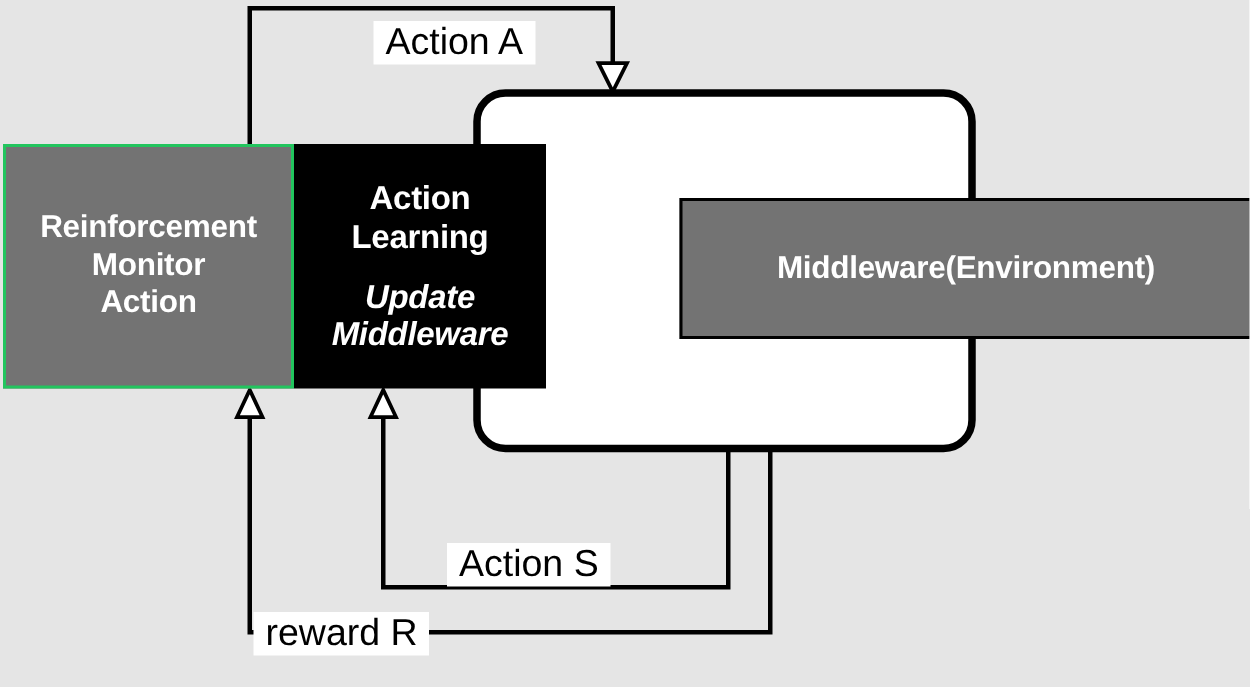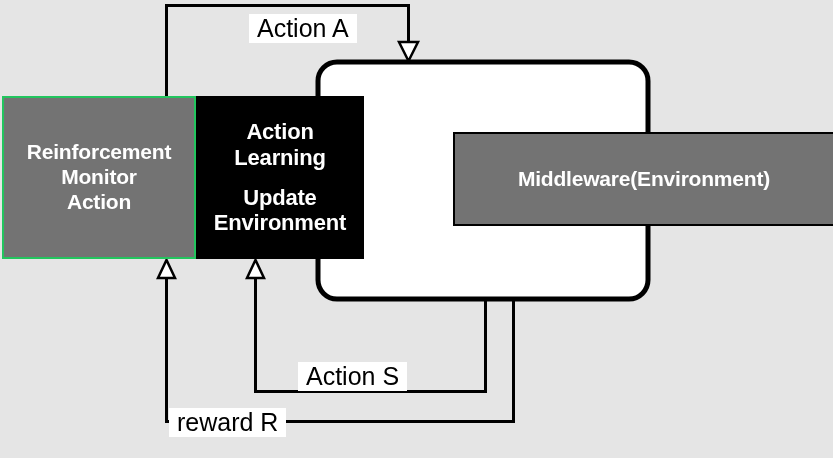--- a/index.html
+++ b/index.html
@@ -52,20 +52,21 @@
     width: 168px;
     height: 163px;
     background: #000000;
     font-size: 22px;
   }
   #handler-box .grp {
     display: block;
   }
   #handler-box .grp + .grp {
     margin-top: 14px;
+    font-style: italic;
   }
   #middleware-box {
     left: 453px;
     top: 132px;
     width: 382px;
     height: 94px;
     background: #737373;
     border: 2px solid #000000;
     font-size: 21px;
   }
@@ -113,21 +114,21 @@
     <span>Action</span>
   </div>
 
   <div class="node" id="handler-box">
     <span class="grp">
       <span style="display:block">Action</span>
       <span style="display:block">Learning</span>
     </span>
     <span class="grp">
       <span style="display:block">Update</span>
-      <span style="display:block">Environment</span>
+      <span style="display:block">Middleware</span>
     </span>
   </div>
 
   <div class="node" id="middleware-box">
     <span>Middleware(Environment)</span>
   </div>
 
 </div>
 
 </body></html>

